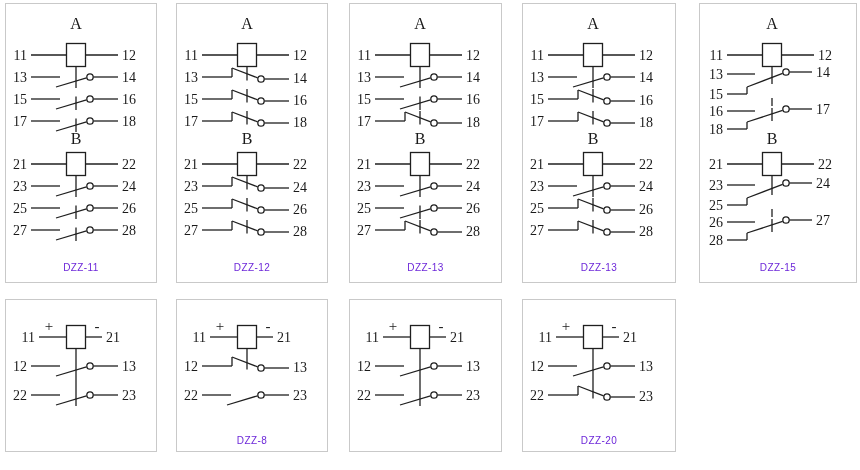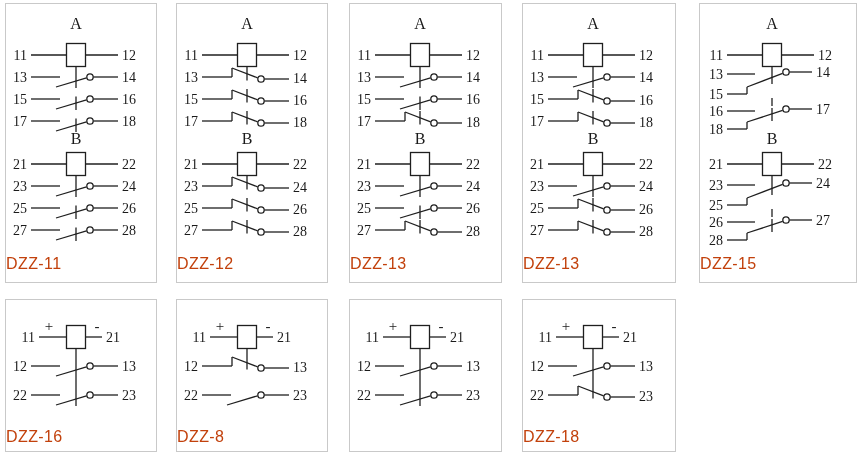--- a/index.html
+++ b/index.html
@@ -1,21 +1,21 @@
 <!DOCTYPE html>
 <html><head>
 <meta charset="utf-8">
 <style>
   html,body{margin:0;padding:0;background:#ffffff;}
   .canvas{position:relative;width:860px;height:470px;background:#ffffff;
           font-family:"Liberation Sans",sans-serif;overflow:hidden;}
   .cell{position:absolute;border:1px solid #c9c9c9;background:#ffffff;box-sizing:border-box;}
   .cell svg{display:block;margin:0 auto;}
-  .model-label{position:absolute;left:0;right:0;text-align:left;
-               font-size:16px;color:#c2410c;letter-spacing:.4px;
+  .model-label{position:absolute;left:0;right:0;text-align:center;
+               font-size:10px;color:#6d28d9;letter-spacing:.4px;
                font-family:"Liberation Sans",sans-serif;}
   .cell.tall .model-label{bottom:9px;}
   .cell.short .model-label{bottom:5px;}
   .wire{stroke:#1f1f1f;stroke-width:1.3;fill:none;}
   .coilrect{stroke:#1f1f1f;stroke-width:1.3;fill:#ffffff;}
   .node{stroke:#1f1f1f;stroke-width:1.3;fill:#ffffff;}
   .tnum{font-family:"Liberation Serif","DejaVu Serif",serif;font-size:14px;fill:#1a1a1a;}
   .sec{font-family:"Liberation Serif","DejaVu Serif",serif;font-size:16px;fill:#1a1a1a;}
   .sign{font-family:"Liberation Serif","DejaVu Serif",serif;font-size:15px;fill:#1a1a1a;}
 </style>
@@ -352,21 +352,20 @@
         <line x1="87.4" y1="66" x2="112" y2="66" class="wire"></line>
         <text x="21" y="71" text-anchor="end" class="tnum">12</text>
         <text x="116" y="71" text-anchor="start" class="tnum">13</text>
         <line x1="25" y1="95" x2="54" y2="95" class="wire"></line>
         <line x1="50" y1="105" x2="80.5" y2="95.8" class="wire"></line>
         <circle cx="84" cy="95" r="3.2" class="node"></circle>
         <line x1="87.4" y1="95" x2="112" y2="95" class="wire"></line>
         <text x="21" y="100" text-anchor="end" class="tnum">22</text>
         <text x="116" y="100" text-anchor="start" class="tnum">23</text>
       </svg>
-    <div class="model-label">DZZ-16</div>
   </div>
 
   <div class="cell short" style="left:176px;top:299px;width:152px;height:153px;">
     <svg width="152" height="153" viewBox="0 0 152 153">
         <rect x="60.5" y="25.5" width="19" height="23" class="coilrect"></rect>
         <line x1="33" y1="37" x2="60.5" y2="37" class="wire"></line>
         <line x1="79.5" y1="37" x2="96" y2="37" class="wire"></line>
         <text x="29" y="42" text-anchor="end" class="tnum">11</text>
         <text x="100" y="42" text-anchor="start" class="tnum">21</text>
         <text x="43" y="31" text-anchor="middle" class="sign">+</text>
@@ -431,16 +430,16 @@
         <text x="21" y="71" text-anchor="end" class="tnum">12</text>
         <text x="116" y="71" text-anchor="start" class="tnum">13</text>
         <line x1="25" y1="95" x2="55" y2="95" class="wire"></line>
         <line x1="55" y1="95" x2="55" y2="86" class="wire"></line>
         <line x1="55" y1="86" x2="80.6" y2="95.8" class="wire"></line>
         <circle cx="84" cy="97" r="3.2" class="node"></circle>
         <line x1="87.4" y1="97" x2="112" y2="97" class="wire"></line>
         <text x="21" y="100" text-anchor="end" class="tnum">22</text>
         <text x="116" y="101" text-anchor="start" class="tnum">23</text>
       </svg>
-    <div class="model-label">DZZ-18</div>
+    <div class="model-label">DZZ-20</div>
   </div>
 
 </div>
 
 </body></html>

